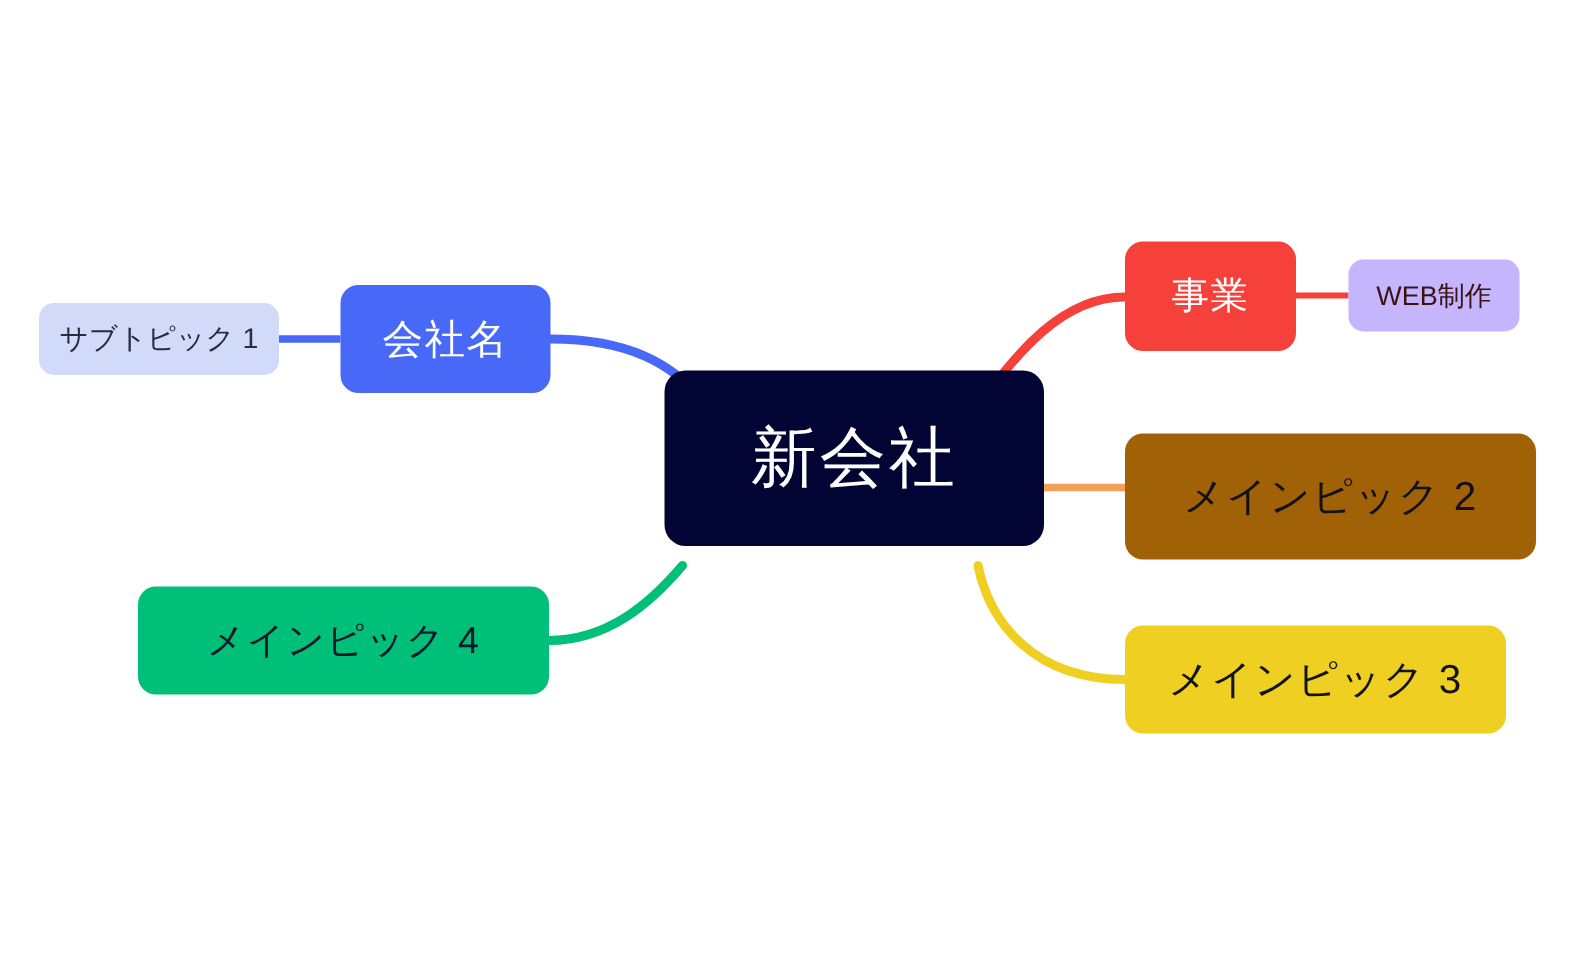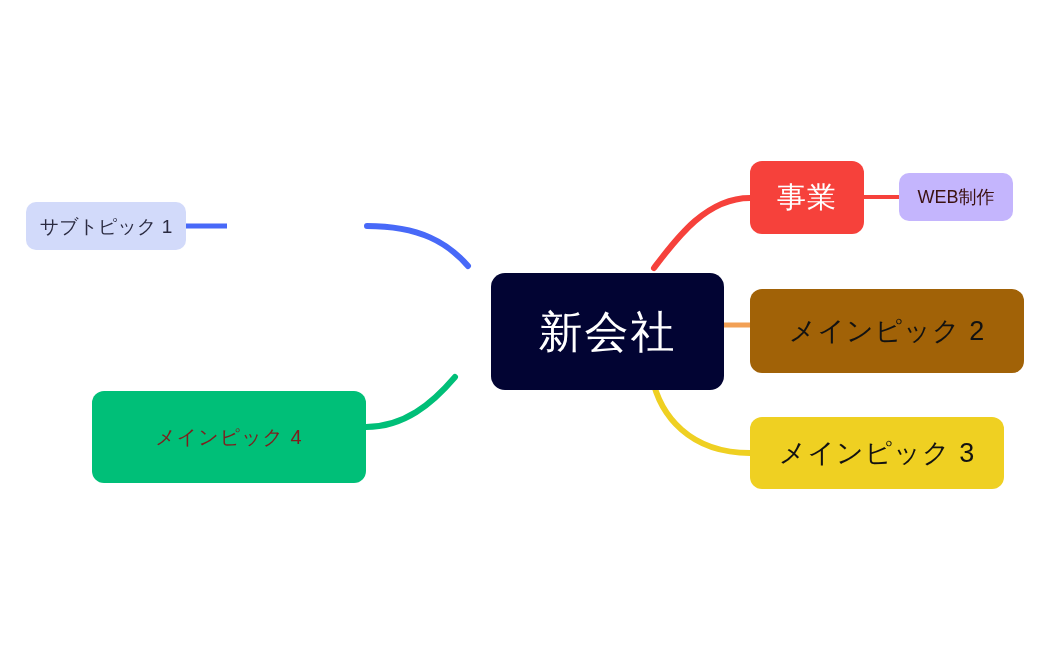--- a/index.html
+++ b/index.html
@@ -39,29 +39,28 @@
     z-index: 3;
   }
   .node-label {
     display: block;
     line-height: 1;
   }
 
   
   .n-central {
     left: 443px;
-    top: 273px;
-    width: 233px;
+    top: 247px;
+    width: 253px;
     height: 117px;
     background: #020433;
     border-radius: 14px;
     color: #ffffff;
     font-size: 44px;
     letter-spacing: 2px;
-    margin-left: 48px;
   }
 
   
   .n-company {
     left: 227px;
     top: 190px;
     width: 140px;
     height: 72px;
     background: #4869F8;
     color: #ffffff;
@@ -82,21 +81,21 @@
   }
 
   
   .n-business {
     left: 750px;
     top: 161px;
     width: 114px;
     height: 73px;
     background: #F6413B;
     color: #ffffff;
-    font-size: 29px;
+    font-size: 25px;
     letter-spacing: 1px;
   }
 
   
   .n-web {
     left: 899px;
     top: 173px;
     width: 114px;
     height: 48px;
     background: #c4b5fd;
@@ -127,24 +126,24 @@
     color: #121212;
     font-size: 27px;
     letter-spacing: 1px;
   }
 
   
   .n-main4 {
     left: 92px;
     top: 391px;
     width: 274px;
-    height: 92px;
+    height: 72px;
     background: #00BF78;
-    color: #7f1d1d;
-    font-size: 20px;
+    color: #0f172a;
+    font-size: 25px;
     letter-spacing: 1px;
   }
 </style>
 </head>
 <body>
 
 <div id="canvas">
 
   <svg id="edges" viewBox="0 0 1049 650" width="1049" height="650" xmlns="http://www.w3.org/2000/svg">
 
@@ -160,20 +159,23 @@
 
     <path d="M 652 377 C 660 416, 690 453, 750 453" fill="none" stroke="#EFD022" stroke-width="6" stroke-linecap="round"></path>
 
     <path d="M 455 377 C 432 404, 404 427, 366 427" fill="none" stroke="#00BF78" stroke-width="6" stroke-linecap="round"></path>
   </svg>
 
   <div class="node n-subtopic1">
     <span class="node-label">サブトピック 1</span>
   </div>
 
+  <div class="node n-company">
+    <span class="node-label">会社名</span>
+  </div>
 
   <div class="node n-central">
     <span class="node-label">新会社</span>
   </div>
 
   <div class="node n-business">
     <span class="node-label">事業</span>
   </div>
 
   <div class="node n-web">

